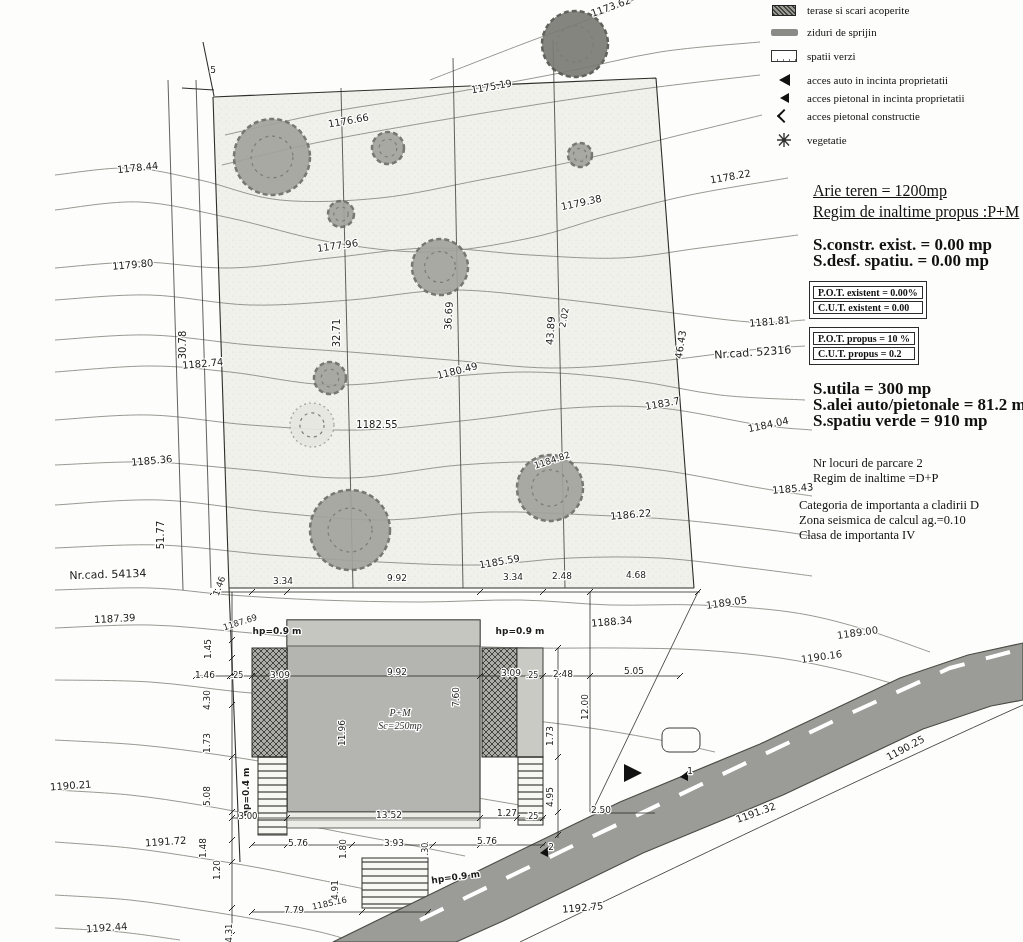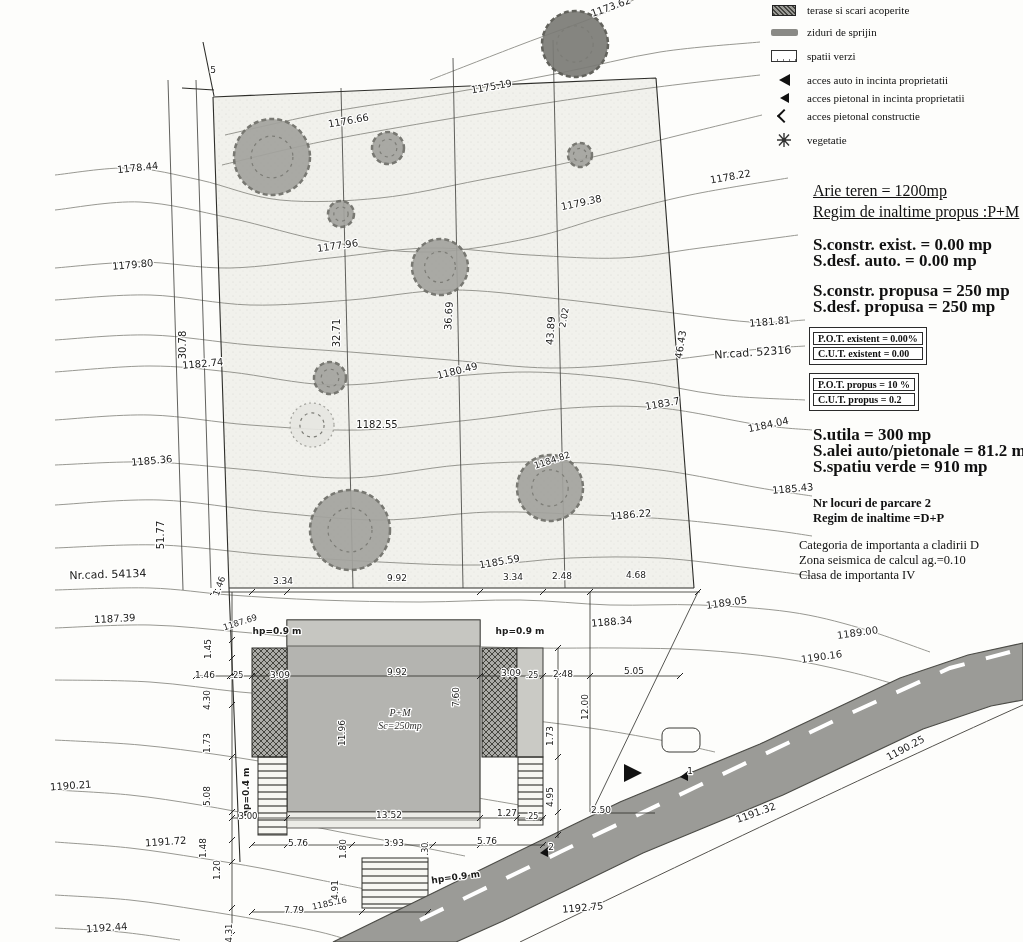--- a/index.html
+++ b/index.html
@@ -48,21 +48,21 @@
   .arr-lg{border-width:6px 11px 6px 0;border-color:transparent #111 transparent transparent;}
   .arr-md{border-width:5px 9px 5px 0;border-color:transparent #111 transparent transparent;}
   .chev{width:8px;height:8px;border-left:2px solid #111;border-bottom:2px solid #111;transform:rotate(45deg);}
   .titles{margin:34px 0 0 50px;font-weight:normal;font-size:16px;}
   .titles div{text-decoration:underline;margin-bottom:3px;white-space:nowrap;}
   .blk{margin:14px 0 0 50px;font-size:17px;line-height:16px;}
   .blk.bold div{font-weight:bold;white-space:nowrap;}
   .blk.plain{font-size:12.5px;line-height:15px;}
   .blk.plain div{white-space:nowrap;}
   .blk.mt16{margin-top:16px;}
-  .blk.mt18{margin-top:21px;font-weight:bold;}
+  .blk.mt18{margin-top:27px;}
   .blk.class{margin-left:36px;margin-top:12px;}
   .potbox{border:1px solid #2b2b2b;display:inline-block;padding:2px 3px;background:#fff;margin:12px 0 0 46px;}
   .potbox.second{margin-top:8px;}
   .potline{border:1px solid #2b2b2b;padding:0 4px;font-weight:bold;font-size:10px;margin:2px 0;white-space:nowrap;}
 </style>
 </head>
 <body>
 
 <svg id="plan-svg" width="1023" height="942" viewBox="0 0 1023 942">
   <defs>
@@ -375,27 +375,23 @@
     <span class="llab">vegetatie</span>
   </div>
 
   <div class="titles">
     <div>Arie teren = 1200mp</div>
     <div>Regim de inaltime propus :P+M</div>
   </div>
 
   <div class="blk bold mt16">
     <div>S.constr. exist. = 0.00 mp</div>
-    <div>S.desf. auto. = 0.00 mp</div>
-  </div>
-
-  <div class="blk bold">
-    <div>S.constr. propusa = 250 mp</div>
-    <div>S.desf. propusa = 250 mp</div>
-  </div>
+    <div>S.desf. spatiu. = 0.00 mp</div>
+  </div>
+
 
   <div class="potbox">
     <div class="potline">P.O.T. existent = 0.00%</div>
     <div class="potline">C.U.T. existent = 0.00</div>
   </div>
   <br>
   <div class="potbox second">
     <div class="potline">P.O.T. propus = 10 %</div>
     <div class="potline">C.U.T. propus = 0.2</div>
   </div>

